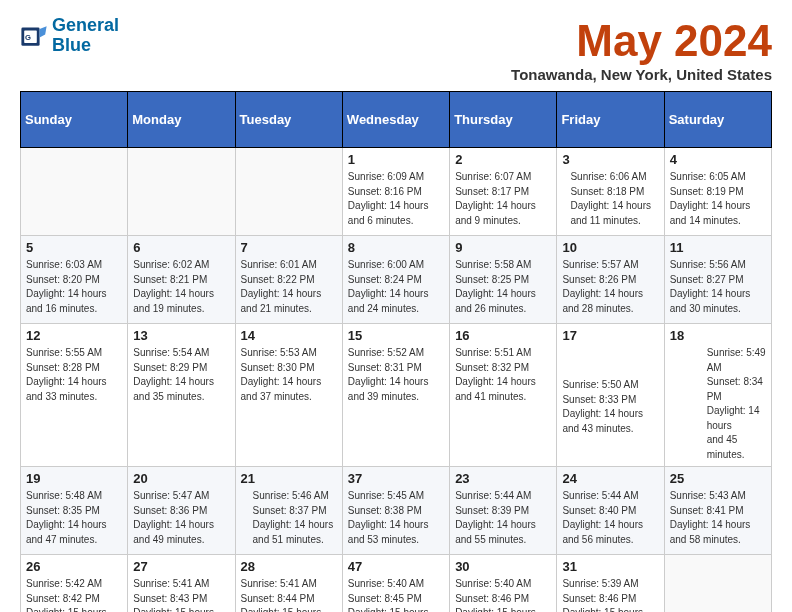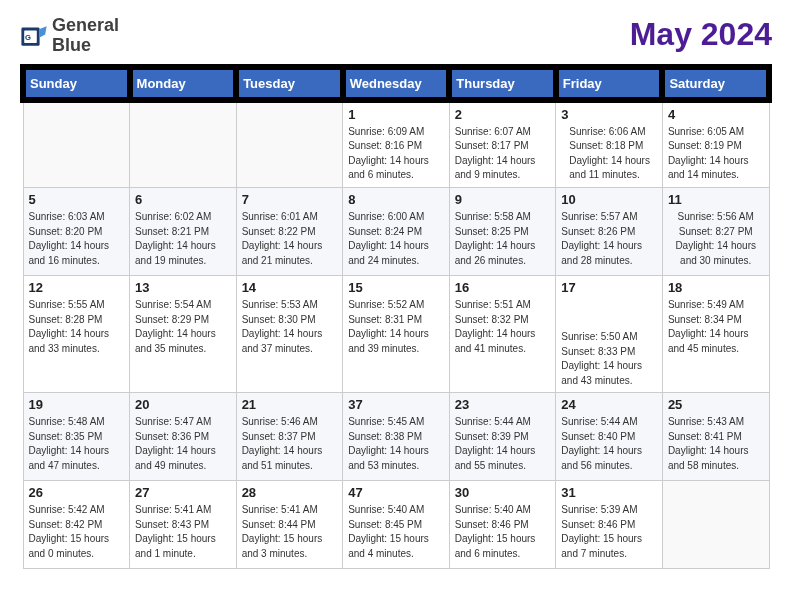--- a/index.html
+++ b/index.html
@@ -17,53 +17,53 @@
       margin-bottom: 8px;
     }
     .logo {
       display: flex;
       align-items: center;
       gap: 4px;
     }
     .logo-text {
       font-size: 18px;
       font-weight: bold;
-      color: #404040;
+      color: #0369a1;
       line-height: 1.1;
     }
     .logo-icon {
       width: 28px;
       height: 28px;
     }
     .title-block {
       text-align: right;
     }
     .month-title {
-      font-size: 32px;
-      font-weight: bold;
-      color: #4c1d95;
+      font-size: 44px;
+      font-weight: bold;
+      color: #c2410c;
     }
     .location-title {
       font-size: 15px;
       font-weight: bold;
       color: #333;
     }
     table {
       width: 100%;
       border-collapse: collapse;
       table-layout: fixed;
     }
     thead tr th {
       background-color: #3a6abf;
       color: #fff;
       font-size: 13px;
       font-weight: bold;
-      padding: 6px 4px;
+      padding: 20px 4px;
       text-align: left;
-      border: 6px solid #000000;
+      border: 1px solid #000000;
     }
     tbody tr td {
       border: 1px solid #ccc;
       vertical-align: top;
       padding: 4px 5px;
       font-size: 10.5px;
       color: #222;
       height: 88px;
       background: #fff;
     }
@@ -96,20 +96,21 @@
       <text x="7" y="25" font-family="Arial" font-weight="bold" font-size="11" fill="#1a3a6b">G</text>
       <polygon points="28,10 38,6 36,18 28,22" fill="#4a90d9"></polygon>
     </svg>
     <div class="logo-text">
       <div>General</div>
       <div>Blue</div>
     </div>
   </div>
   <div class="title-block">
     <div class="month-title">May 2024</div>
+    <div class="location-title">Tonawanda, New York, United States</div>
   </div>
 </div>
 
 <table>
   <thead>
     <tr>
     <th>Sunday</th>
         <th>Monday</th>
         <th>Tuesday</th>
         <th>Wednesday</th>
@@ -190,21 +191,21 @@
         </td>
         <td>
           <span class="day-number">10</span>
           <div class="day-info" style="white-space: pre-line;">Sunrise: 5:57 AM
 Sunset: 8:26 PM
 Daylight: 14 hours
 and 28 minutes.</div>
         </td>
         <td>
           <span class="day-number">11</span>
-          <div class="day-info" style="white-space: pre-line; text-align: center;">Sunrise: 5:56 AM
+          <div class="day-info" style="white-space: pre-line;">Sunrise: 5:56 AM
 Sunset: 8:27 PM
 Daylight: 14 hours
 and 30 minutes.</div>
         </td>
       </tr>
       <tr>
         <td>
           <span class="day-number">12</span>
           <div class="day-info" style="white-space: pre-line;">Sunrise: 5:55 AM
 Sunset: 8:28 PM
@@ -241,21 +242,21 @@
         </td>
         <td>
           <span class="day-number">17</span>
           <div class="day-info" style="white-space: pre-line; margin-top: 35px;">Sunrise: 5:50 AM
 Sunset: 8:33 PM
 Daylight: 14 hours
 and 43 minutes.</div>
         </td>
         <td>
           <span class="day-number">18</span>
-          <div class="day-info" style="white-space: pre-line;">Sunrise: 5:49 AM
+          <div class="day-info" style="white-space: pre-line; margin-left: 37px;">Sunrise: 5:49 AM
 Sunset: 8:34 PM
 Daylight: 14 hours
 and 45 minutes.</div>
         </td>
       </tr>
       <tr>
         <td>
           <span class="day-number">19</span>
           <div class="day-info" style="white-space: pre-line;">Sunrise: 5:48 AM
 Sunset: 8:35 PM
@@ -264,21 +265,21 @@
         </td>
         <td>
           <span class="day-number">20</span>
           <div class="day-info" style="white-space: pre-line;">Sunrise: 5:47 AM
 Sunset: 8:36 PM
 Daylight: 14 hours
 and 49 minutes.</div>
         </td>
         <td>
           <span class="day-number">21</span>
-          <div class="day-info" style="white-space: pre-line;">Sunrise: 5:46 AM
+          <div class="day-info" style="white-space: pre-line; margin-left: 12px;">Sunrise: 5:46 AM
 Sunset: 8:37 PM
 Daylight: 14 hours
 and 51 minutes.</div>
         </td>
         <td>
           <span class="day-number">37</span>
           <div class="day-info" style="white-space: pre-line;">Sunrise: 5:45 AM
 Sunset: 8:38 PM
 Daylight: 14 hours
 and 53 minutes.</div>

